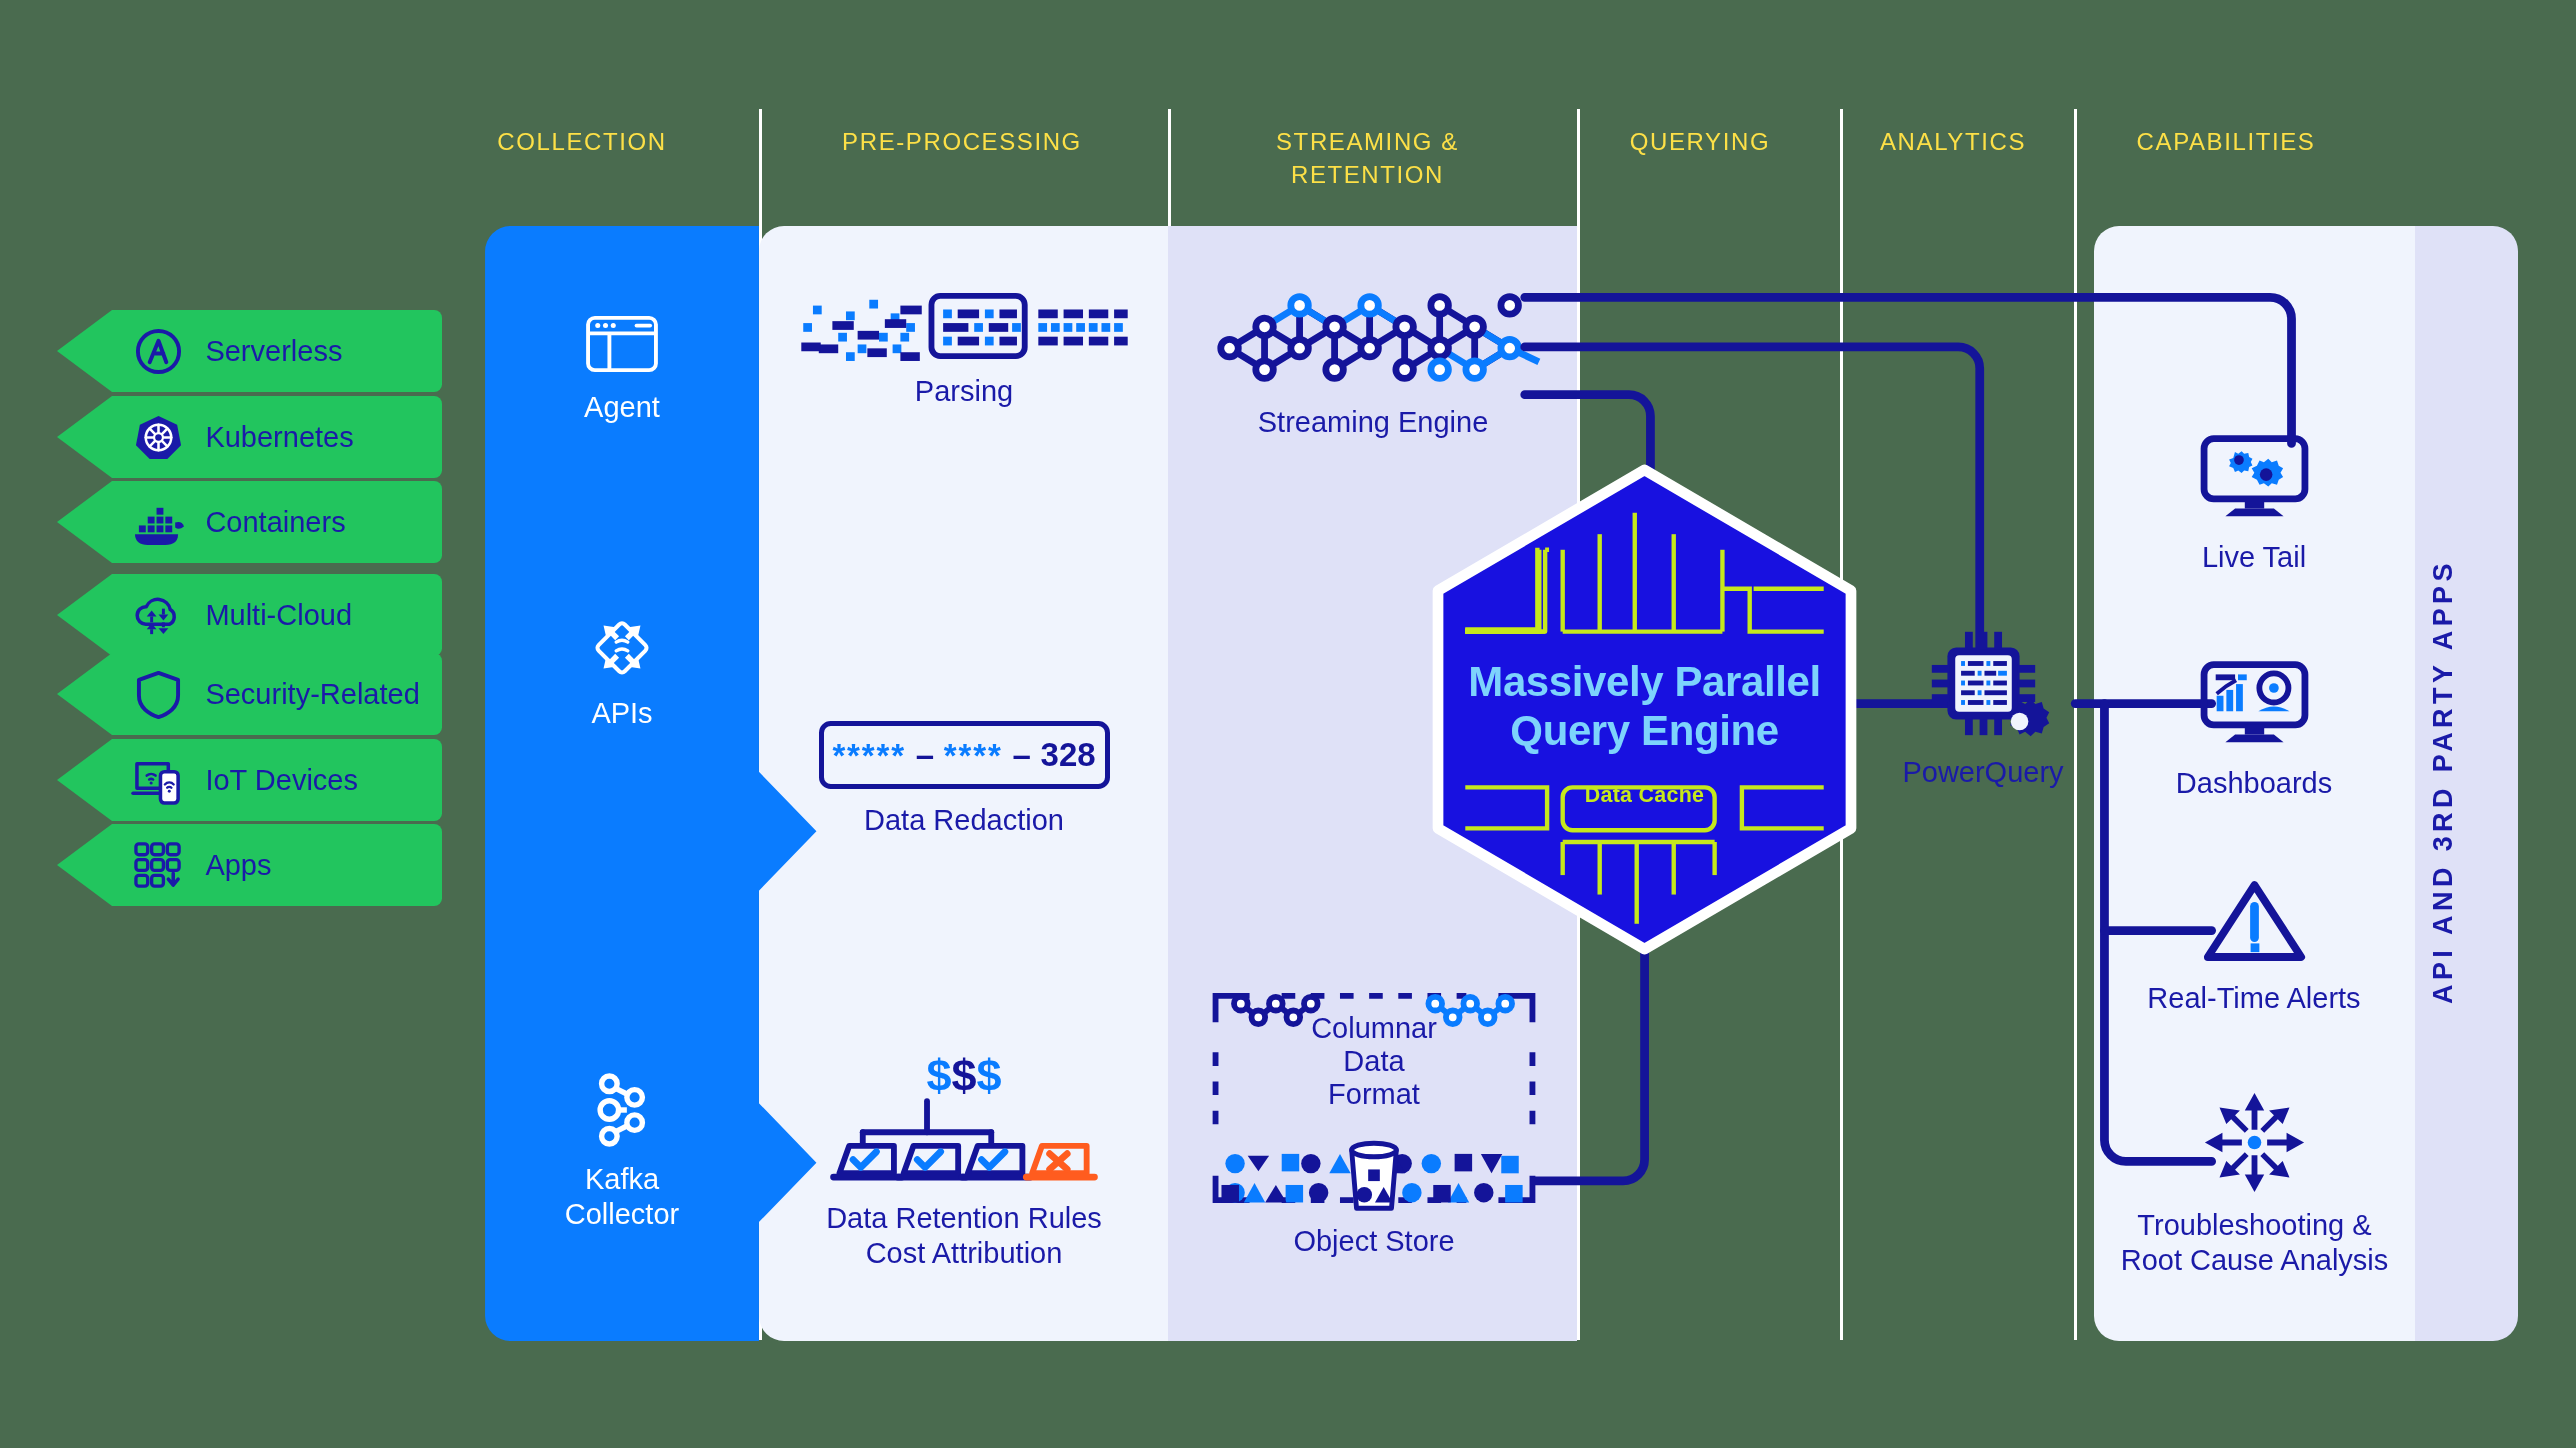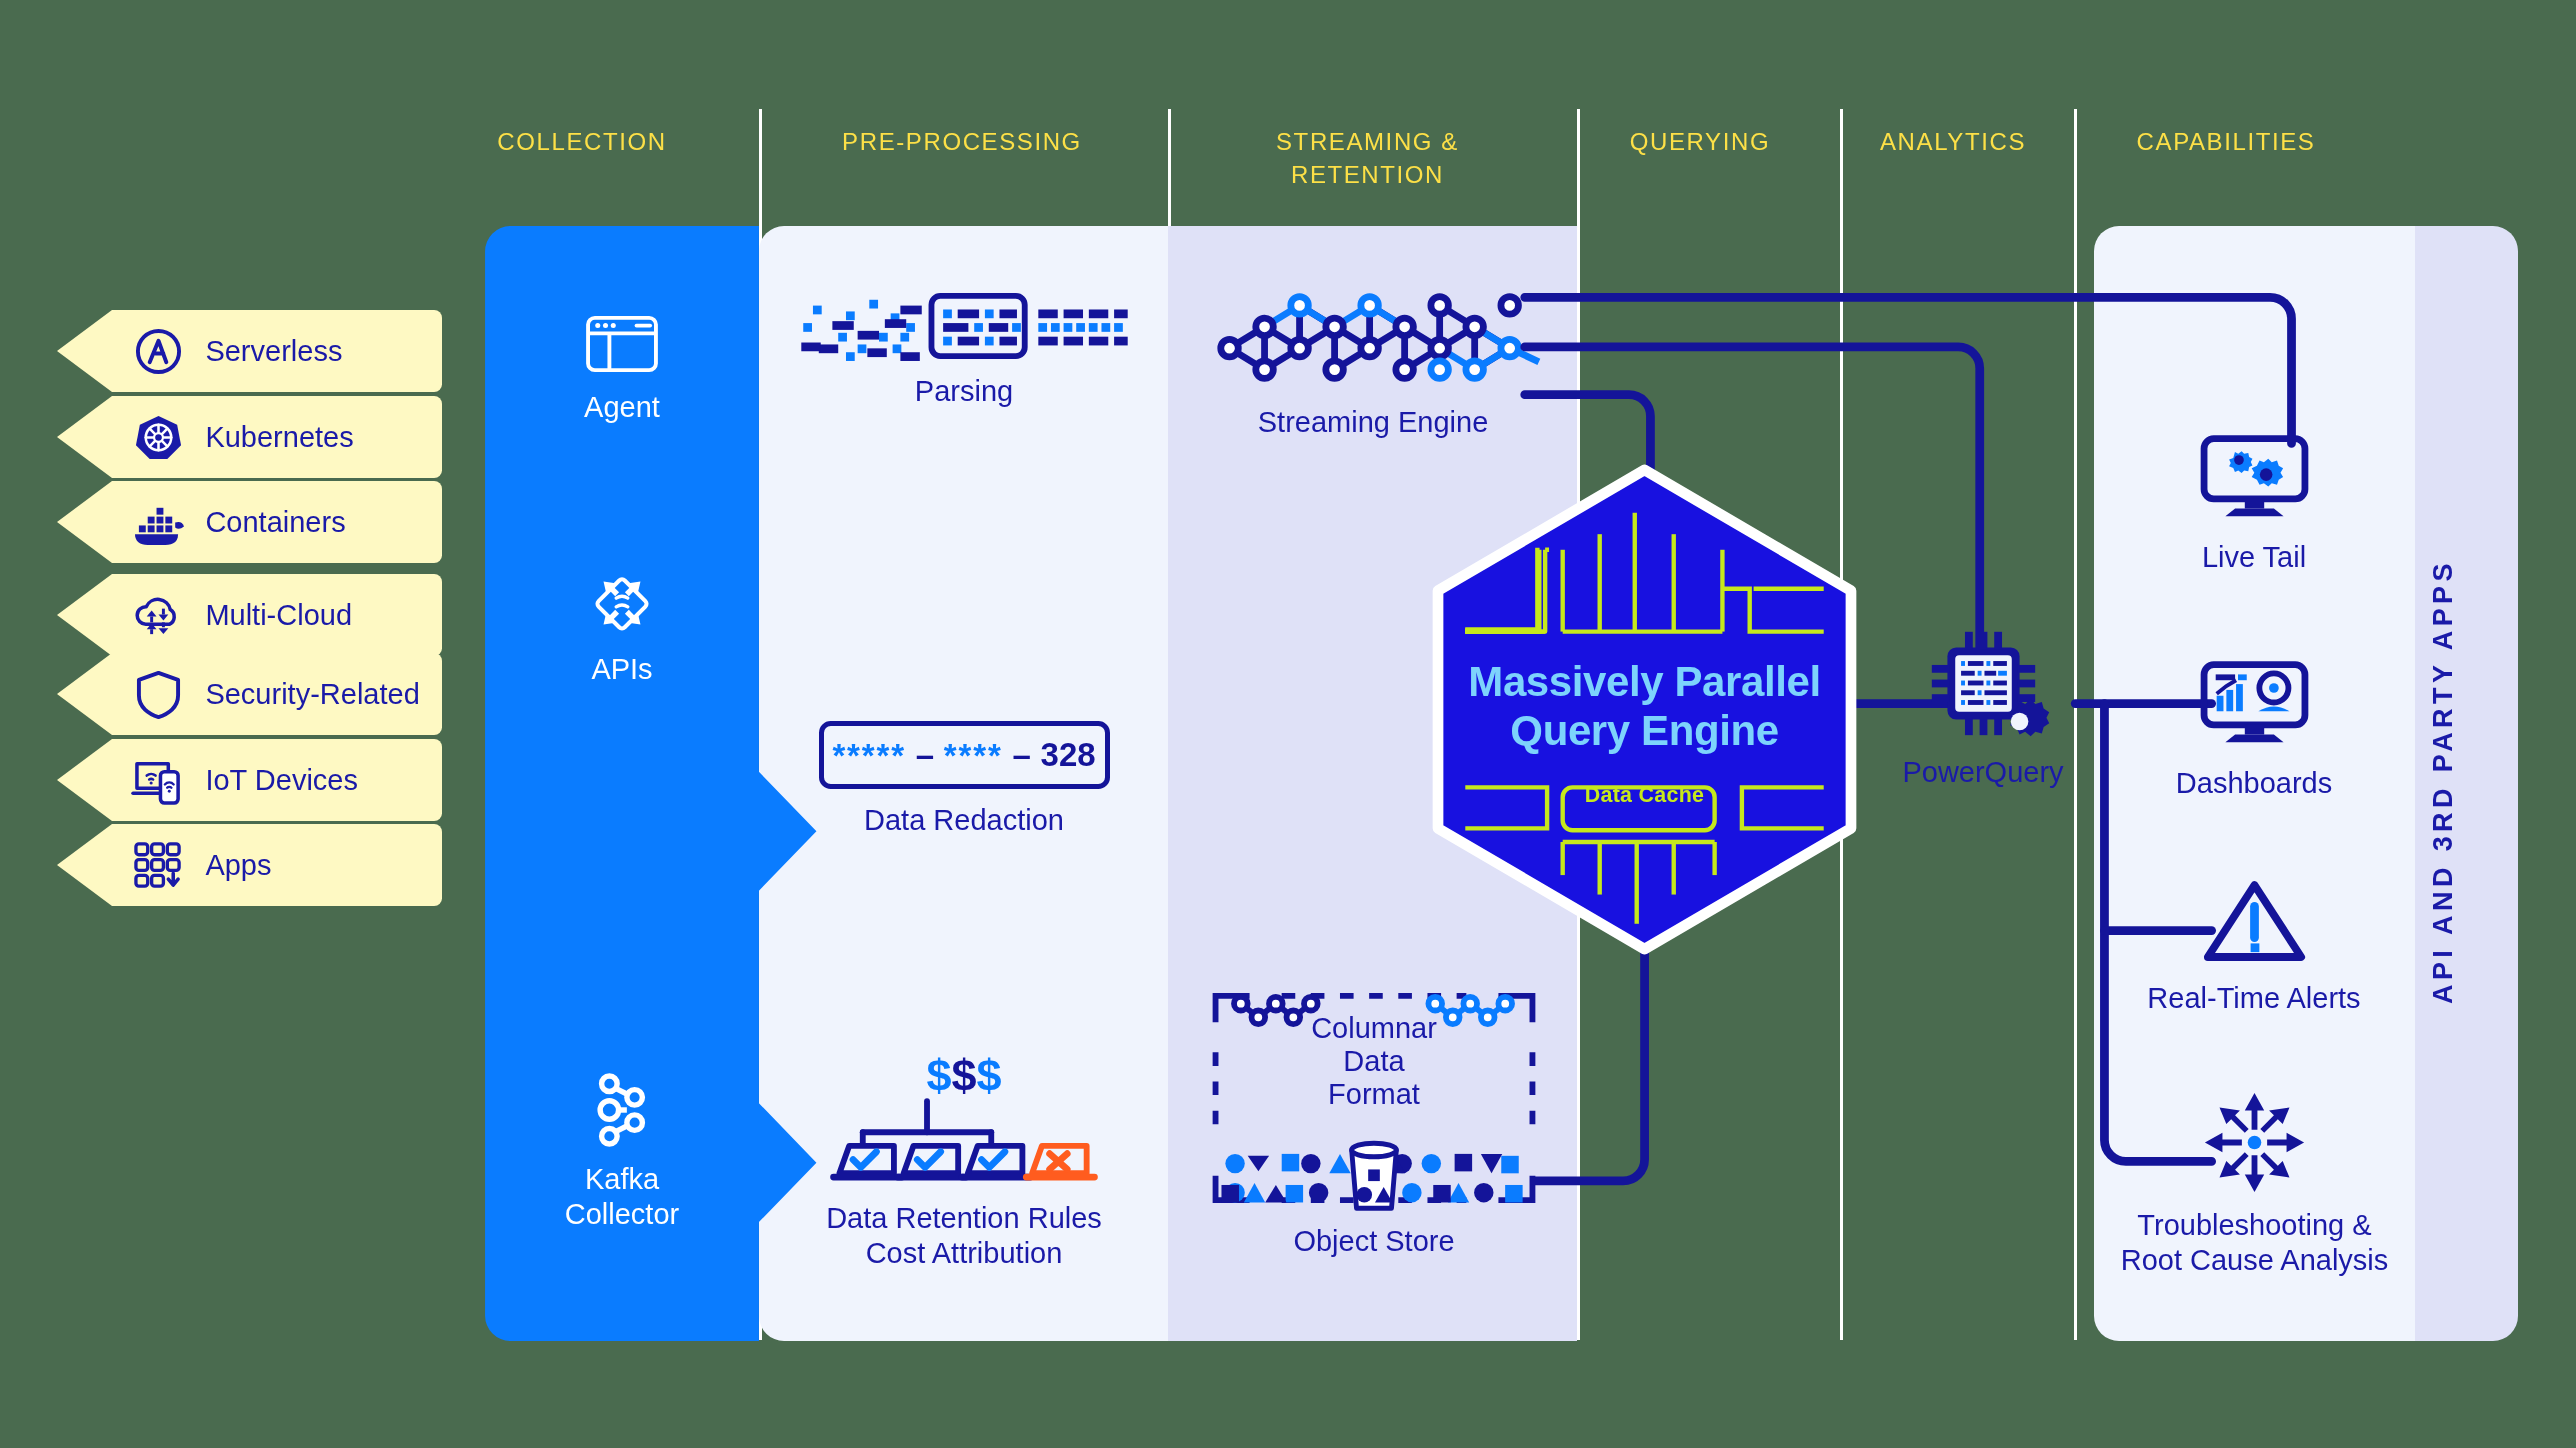--- a/index.html
+++ b/index.html
@@ -18,21 +18,21 @@
   .band-cap{background:#f0f4fd;}
   .band-api{background:#dfe1f7;}
 
   
   .r-tl{border-top-left-radius:25px;}
   .r-bl{border-bottom-left-radius:25px;}
   .r-tr{border-top-right-radius:25px;}
   .r-br{border-bottom-right-radius:25px;}
 
   
-  .tag{position:absolute;left:57px;width:385px;height:82px;background:#fef9c3;
+  .tag{position:absolute;left:57px;width:385px;height:82px;background:#22c55e;
        display:flex;align-items:center;
        clip-path:polygon(55px 0,100% 0,100% 100%,55px 100%,0 50%);
        border-radius:0 7.8px 7.8px 0;}
   .tag .ticon{width:51px;height:51px;margin-left:76px;flex:none;
               display:flex;align-items:center;justify-content:center;}
   .tag .tlabel{margin-left:21.4px;color:#1a1aa8;font-size:29px;white-space:nowrap;}
 
   
   .node{position:absolute;text-align:center;}
   .node .cap{color:#1a1aa8;font-size:29px;line-height:35px;margin-top:13.6px;white-space:pre-line;}
@@ -217,21 +217,21 @@
             <circle cx="14" cy="14" r="2.6"></circle>
             <circle cx="22" cy="14" r="2.6"></circle>
             <circle cx="30" cy="14" r="2.6"></circle>
             <rect x="52" y="12" width="18" height="4" rx="2"></rect>
           </g>
         </svg>
     </span>
     <div class="cap">Agent</div>
   </div>
 
-  <div class="node onblue" style="left:505px;top:568px;width:234px;">
+  <div class="node onblue" style="left:505px;top:612px;width:234px;">
     <span>
       <svg width="76" height="70" viewBox="0 0 78 72" style="margin:0 auto;">
           <rect x="39" y="10" width="38" height="38" rx="4" transform="rotate(45 39 10)" fill="none" stroke="#fff" stroke-width="4.2"></rect>
           <g fill="none" stroke="#fff" stroke-width="3.4" stroke-linecap="round">
             <path d="M33 31 q6 -4 12 0"></path>
             <path d="M33 40 q6 -4 12 0"></path>
           </g>
           <g fill="#fff">
             <path d="M20 14 l14 2 l-4 3 l6 6 l-4 4 l-6 -6 l-3 4 Z"></path>
             <path d="M58 14 l-14 2 l4 3 l-6 6 l4 4 l6 -6 l3 4 Z"></path>

